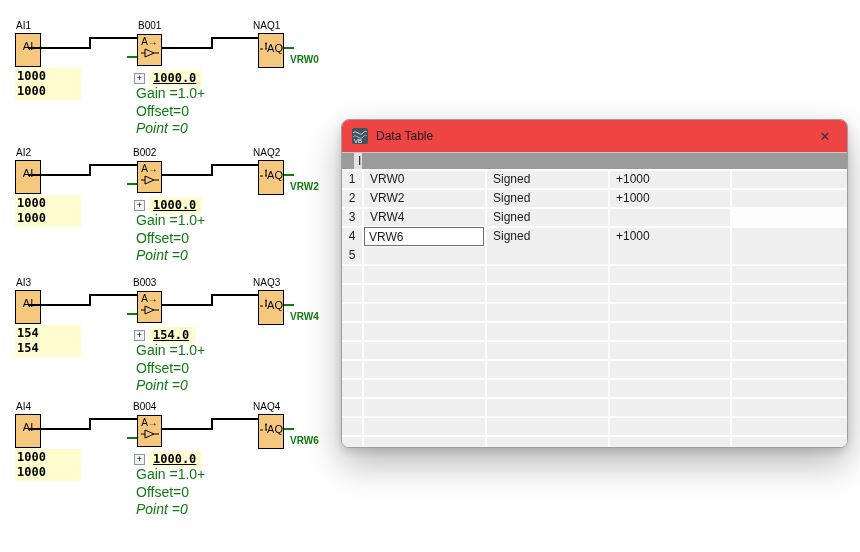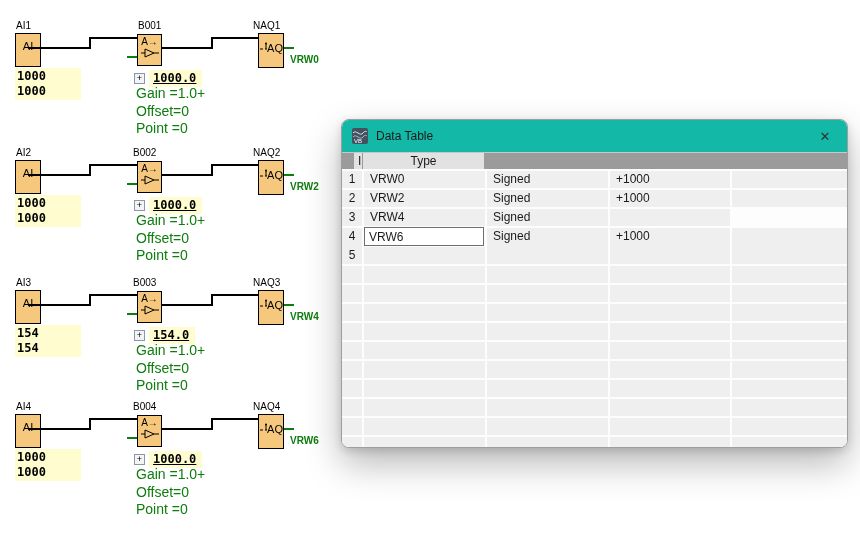--- a/index.html
+++ b/index.html
@@ -23,28 +23,28 @@
                font-family:"DejaVu Sans Mono", monospace; font-weight:bold; font-size:12px; line-height:15px; color:#000; }
   .amp-block { left:137px; top:1px; width:25px; height:32px; display:flex; flex-direction:column; align-items:center; padding-top:1px; }
   .amp-row { font-size:10px; line-height:12px; color:#000; }
   .naq-block { left:258px; top:0; width:26px; height:35px; display:flex; flex-direction:row; padding-top:8px; }
   .param-line { position:absolute; left:134px; top:37px; display:flex; align-items:center; gap:4px; }
   .expand { display:inline-block; width:11px; height:11px; border:1px solid #8a97a8; background:#f2f4f6;
             font-size:9px; line-height:9px; text-align:center; color:#000; }
   .amp-value { background:#fffdd0; padding:0 6px 1px 4px; font-family:"DejaVu Sans Mono", monospace;
                font-weight:bold; font-size:12px; line-height:16px; color:#000;text-decoration:underline; }
   .green { position:absolute; left:136px; font-size:14px; color:#0d7d0d; white-space:nowrap; }
-  .g-gain { top:52px; } .g-offset { top:70px; } .g-point { top:87px; }
+  .g-gain { top:52px; } .g-offset { top:70px; } .g-point { top:87px;font-style:italic; }
   .vrw { position:absolute; left:290px; top:21px; font-size:10px; font-weight:bold; color:#0d7d0d; }
 
   
   .dialog { position:absolute; left:341px; top:119px; width:507px; height:329px; background:#fdfdfd;
             border:1px solid #9e9e9e; border-radius:8px; overflow:hidden;
             box-shadow:0 16px 36px rgba(0,0,0,.28), 0 3px 8px rgba(0,0,0,.14); }
-  .titlebar { display:flex; align-items:center; height:32px; padding-left:10px; background:#14b8a6; }
+  .titlebar { display:flex; align-items:center; height:32px; padding-left:10px; background:#ef4444; }
   .dlg-icon { width:16px; height:16px; margin-right:8px; flex:0 0 auto; }
   .dlg-title { font-size:12px; color:#1a1a1a; flex:1; }
   .dlg-close { background:none; border:none; width:44px; height:32px; font-size:13px; color:#333; cursor:pointer;
                font-family:"Liberation Sans", sans-serif; }
   .thead { display:grid; grid-template-columns:20px 121px 121px 120px 1fr; column-gap:1px;
            background:#9b9b9b; height:17px; margin-bottom:2px; border-top:1px solid #c8c8c8; }
   .th { background:#e2e2e2; font-size:12px; color:#1a1a1a; text-align:center; line-height:16px; overflow:hidden; }
   .th-id { text-align:right; padding-left:4px;margin-left:12px; }
   .tbody { height:278px; overflow:hidden; background:#fdfdfd; }
   .trow { display:grid; grid-template-columns:20px 121px 121px 120px 1fr; column-gap:2px;
@@ -233,21 +233,20 @@
         <text x="2" y="14.5" font-size="6" fill="#ffffff" font-family="Liberation Sans, sans-serif">VB</text>
       </svg>
       <span class="dlg-title">Data Table</span>
       <button class="dlg-close">
         <span>✕</span>
       </button>
     </div>
 
     <div class="thead">
       <div class="th th-id">ID</div>
-      <div class="th">Type</div>
     </div>
 
     <div class="tbody">
       <div class="trow">
         <div class="td td-id">1</div>
         <div class="td">VRW0</div>
         <div class="td">Signed</div>
         <div class="td">+1000</div>
         <div class="td"></div>
       </div>

